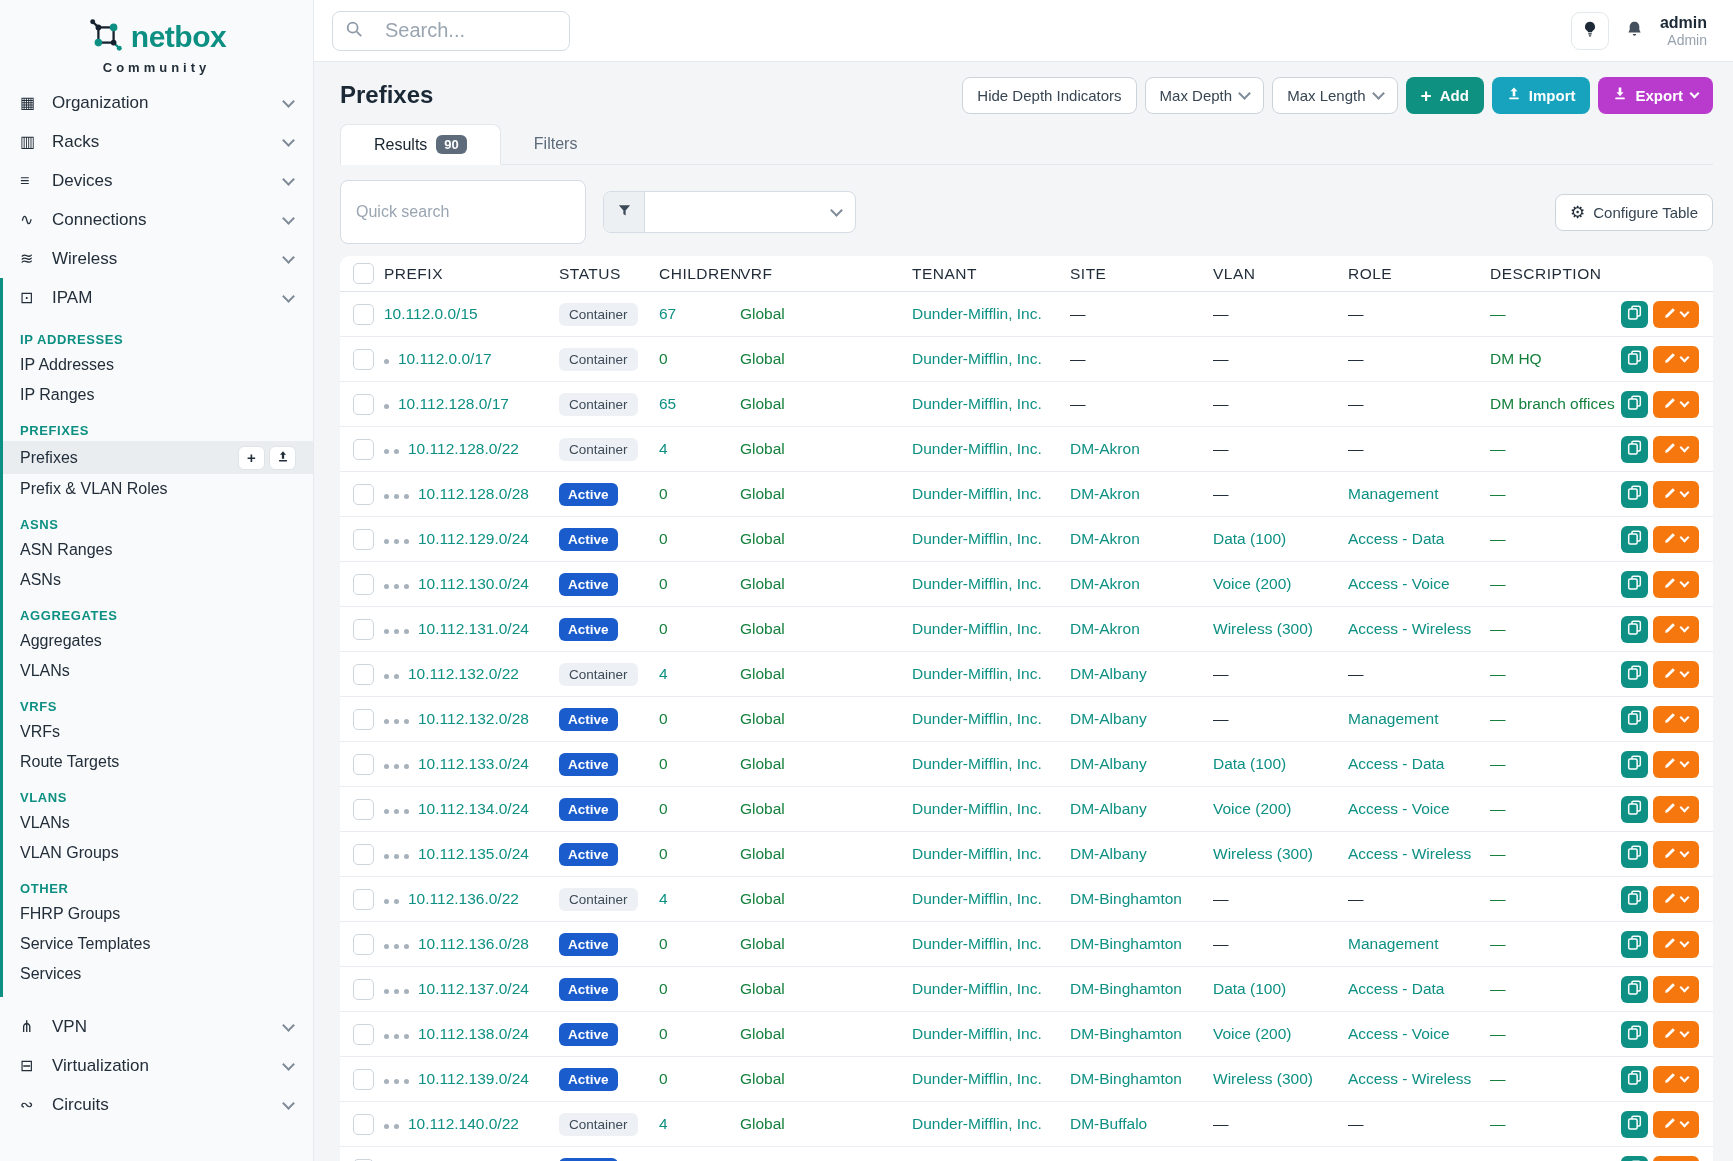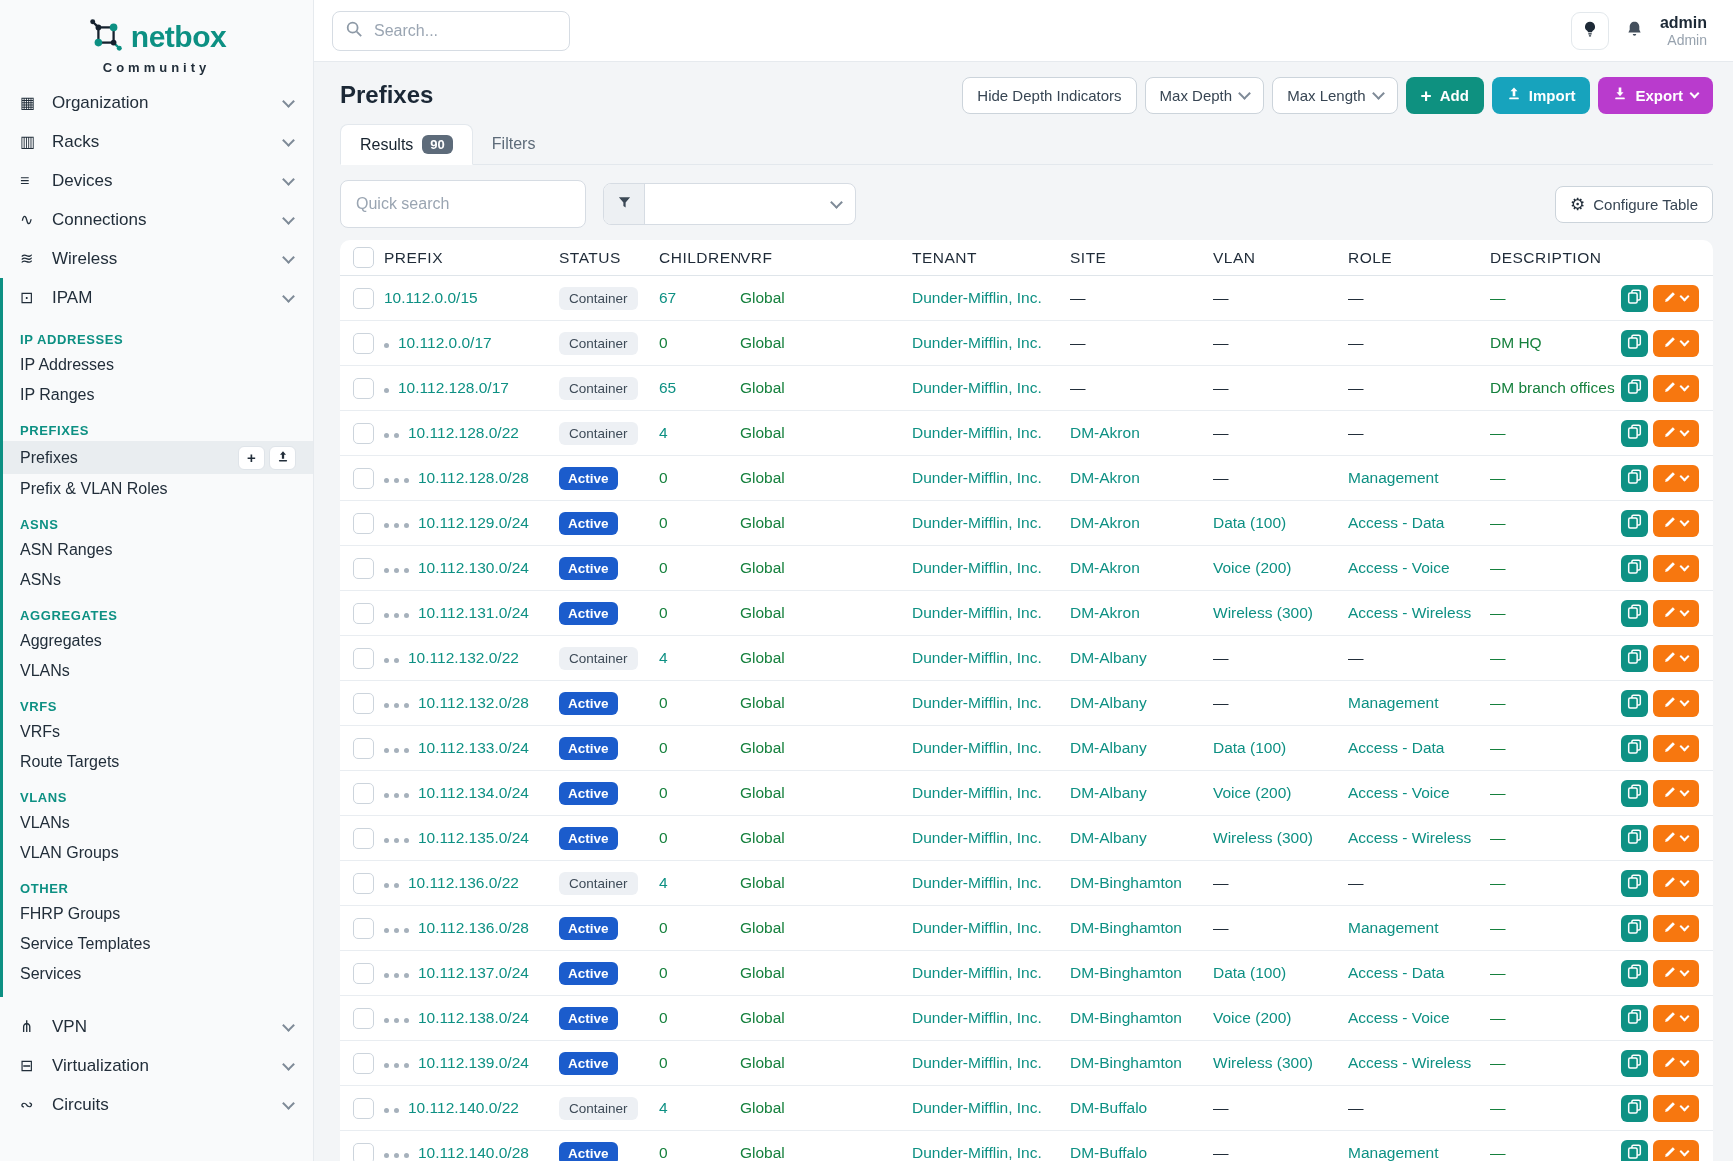--- a/index.html
+++ b/index.html
@@ -32,22 +32,22 @@
             display:flex;align-items:center;justify-content:center;font-size:15px;font-weight:bold;
             color:#222e3a;cursor:pointer;padding:0;}
   .nav-bottom{margin-top:10px;}
 
   
   .main{flex:1;display:flex;flex-direction:column;overflow:hidden;}
   .topbar{height:61px;flex-shrink:0;background:#fff;border-bottom:1px solid #e6eaee;
           display:flex;align-items:center;padding:0 26px 0 18px;}
   .search-box{width:212px;height:38px;border:1px solid #d6dce3;border-radius:8px;background:#fff;
               display:flex;align-items:center;padding:0 12px;gap:9px;}
-  .search-box input{border:none;outline:none;font-size:16px;width:100%;color:#222e3a;
-                    font-family:"Liberation Sans",sans-serif;background:transparent;}
+  .search-box input{border:none;outline:none;font-size:20px;width:100%;color:#222e3a;
+                    font-family:"Liberation Sans",sans-serif;background:transparent;margin-left:11px;}
   .search-box input::placeholder{color:#9aa5b2;}
   .topbar-right{margin-left:auto;display:flex;align-items:center;gap:15px;}
   .bulb-btn{width:38px;height:38px;border:1px solid #e3e8ec;border-radius:9px;background:#fff;
             display:flex;align-items:center;justify-content:center;cursor:pointer;}
   .bell-btn{background:none;border:none;cursor:pointer;display:flex;align-items:center;padding:0;}
   .user-block{text-align:right;line-height:1.2;cursor:pointer;}
   .user-name{font-weight:bold;font-size:16px;color:#1c2936;}
   .user-role{font-size:14px;color:#97a2ae;}
 
   
@@ -57,28 +57,28 @@
   .head-actions{margin-left:auto;display:flex;align-items:center;gap:8px;}
   .btn{height:37px;border-radius:8px;font-size:15px;display:inline-flex;align-items:center;gap:8px;
        padding:0 14px;border:1px solid transparent;cursor:pointer;font-family:"Liberation Sans",sans-serif;}
   .btn-outline{background:#fff;border-color:#ccd4db;color:#374553;}
   .btn-add{background:var(--add_btn);color:#fff;font-weight:600;}
   .btn-import{background:var(--import_btn);color:#fff;font-weight:600;}
   .btn-export{background:var(--export_btn);color:#fff;font-weight:600;}
   .plus-glyph{font-size:19px;font-weight:bold;line-height:1;}
 
   .tabs{display:flex;border-bottom:1px solid #e3e8ed;margin-top:9px;padding-left:0;}
-  .tab{padding:10px 19px;font-size:16px;color:#5d6b79;display:flex;gap:9px;align-items:center;cursor:pointer;}
+  .tab{padding:10px 33px;font-size:16px;color:#5d6b79;display:flex;gap:9px;align-items:center;cursor:pointer;}
   .tab.active{background:#fff;border:1px solid #e3e8ed;border-bottom-color:#fff;
               border-radius:8px 8px 0 0;margin-bottom:-1px;color:#16222e;}
   .badge-count{background:#5d6b7a;color:#fff;border-radius:6px;font-size:13px;padding:2px 8px;font-weight:600;}
 
   .toolbar{display:flex;align-items:center;margin:15px 0 12px;gap:17px;}
   .qs-box{width:218px;height:38px;border:1px solid #d6dce3;border-radius:8px;background:#fff;
-          display:flex;align-items:center;padding:4px 13px;}
+          display:flex;align-items:center;padding:12px 13px;}
   .qs-box input{border:none;outline:none;font-size:16px;width:100%;color:#222e3a;
                 font-family:"Liberation Sans",sans-serif;background:transparent;}
   .qs-box input::placeholder{color:#9aa5b2;}
   .filter-group{display:flex;height:40px;border:1px solid #d6dce3;border-radius:8px;
                 overflow:hidden;background:#fff;}
   .filter-prepend{width:40px;background:#edf0f3;border-right:1px solid #d6dce3;
                   display:flex;align-items:center;justify-content:center;cursor:pointer;}
   .filter-select{width:182px;display:flex;align-items:center;justify-content:flex-end;
                  padding:0 14px;cursor:pointer;}
   .configure-btn{margin-left:auto;}

